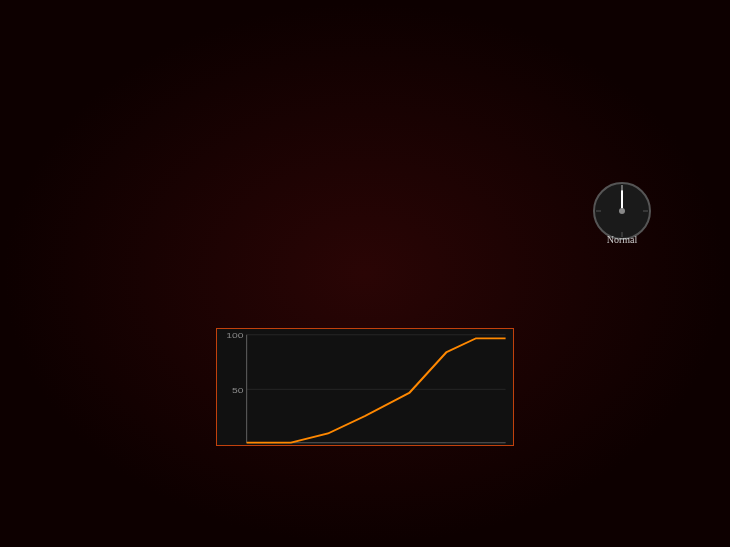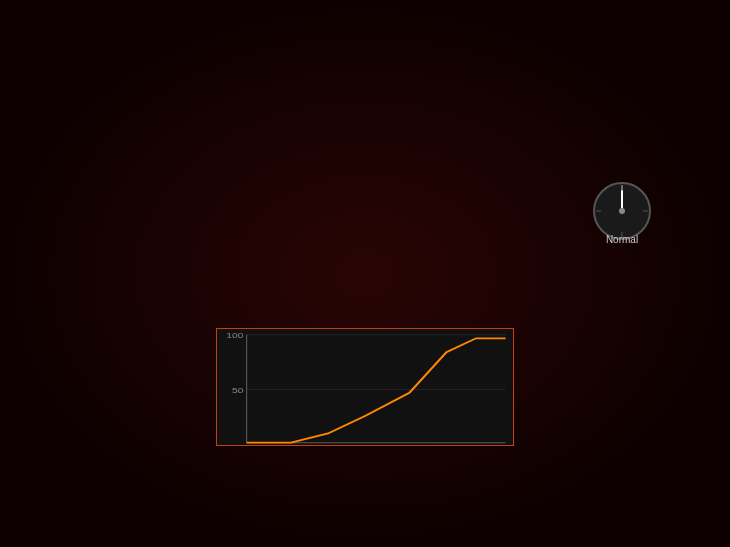--- a/index.html
+++ b/index.html
@@ -717,21 +717,21 @@
       <div class="ez-tuning">
         <div class="section-title">EZ System Tuning</div>
         <div class="ez-tuning-desc">Click the icon below to apply a pre-configured profile for improved system performance or energy savings.</div>
         <div class="tuning-options">
           <div class="tuning-option">Quiet</div>
           <div class="tuning-option">Performance</div>
           <div class="tuning-option">Energy Saving</div>
         </div>
         <div class="tuning-dial-container">
           <span class="dial-arrow">‹</span>
-          <div style="position:relative; display:inline-block;">
+          <div style="position:relative; display:inline-block;font-family:Liberation Serif, serif;">
             <svg class="tuning-dial" viewBox="0 0 60 60">
               <circle cx="30" cy="30" r="28" fill="#1a1a1a" stroke="#555" stroke-width="2"></circle>
 
               <line x1="30" y1="4" x2="30" y2="9" stroke="#888" stroke-width="1.5"></line>
               <line x1="4" y1="30" x2="9" y2="30" stroke="#555" stroke-width="1"></line>
               <line x1="56" y1="30" x2="51" y2="30" stroke="#555" stroke-width="1"></line>
               <line x1="30" y1="56" x2="30" y2="51" stroke="#555" stroke-width="1"></line>
 
               <line x1="30" y1="30" x2="30" y2="10" stroke="#fff" stroke-width="2" stroke-linecap="round"></line>
               <circle cx="30" cy="30" r="3" fill="#888"></circle>

